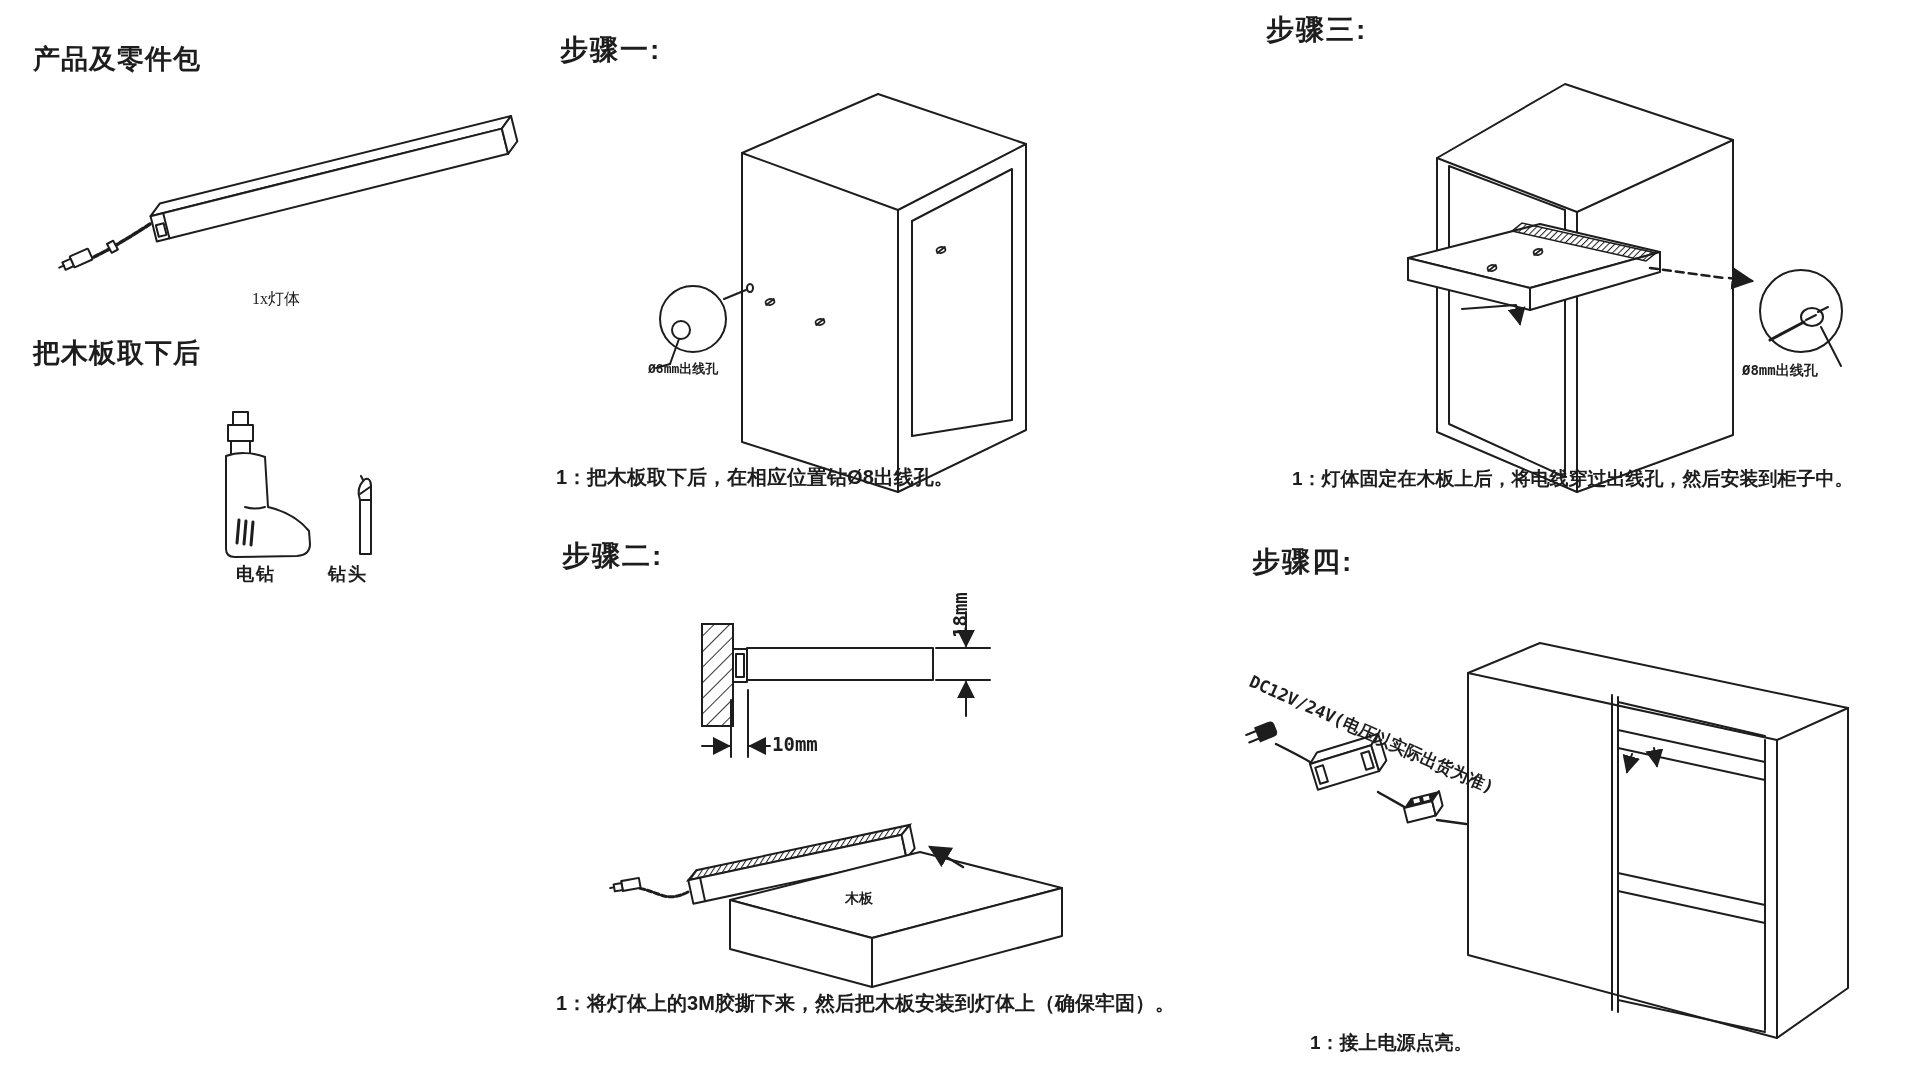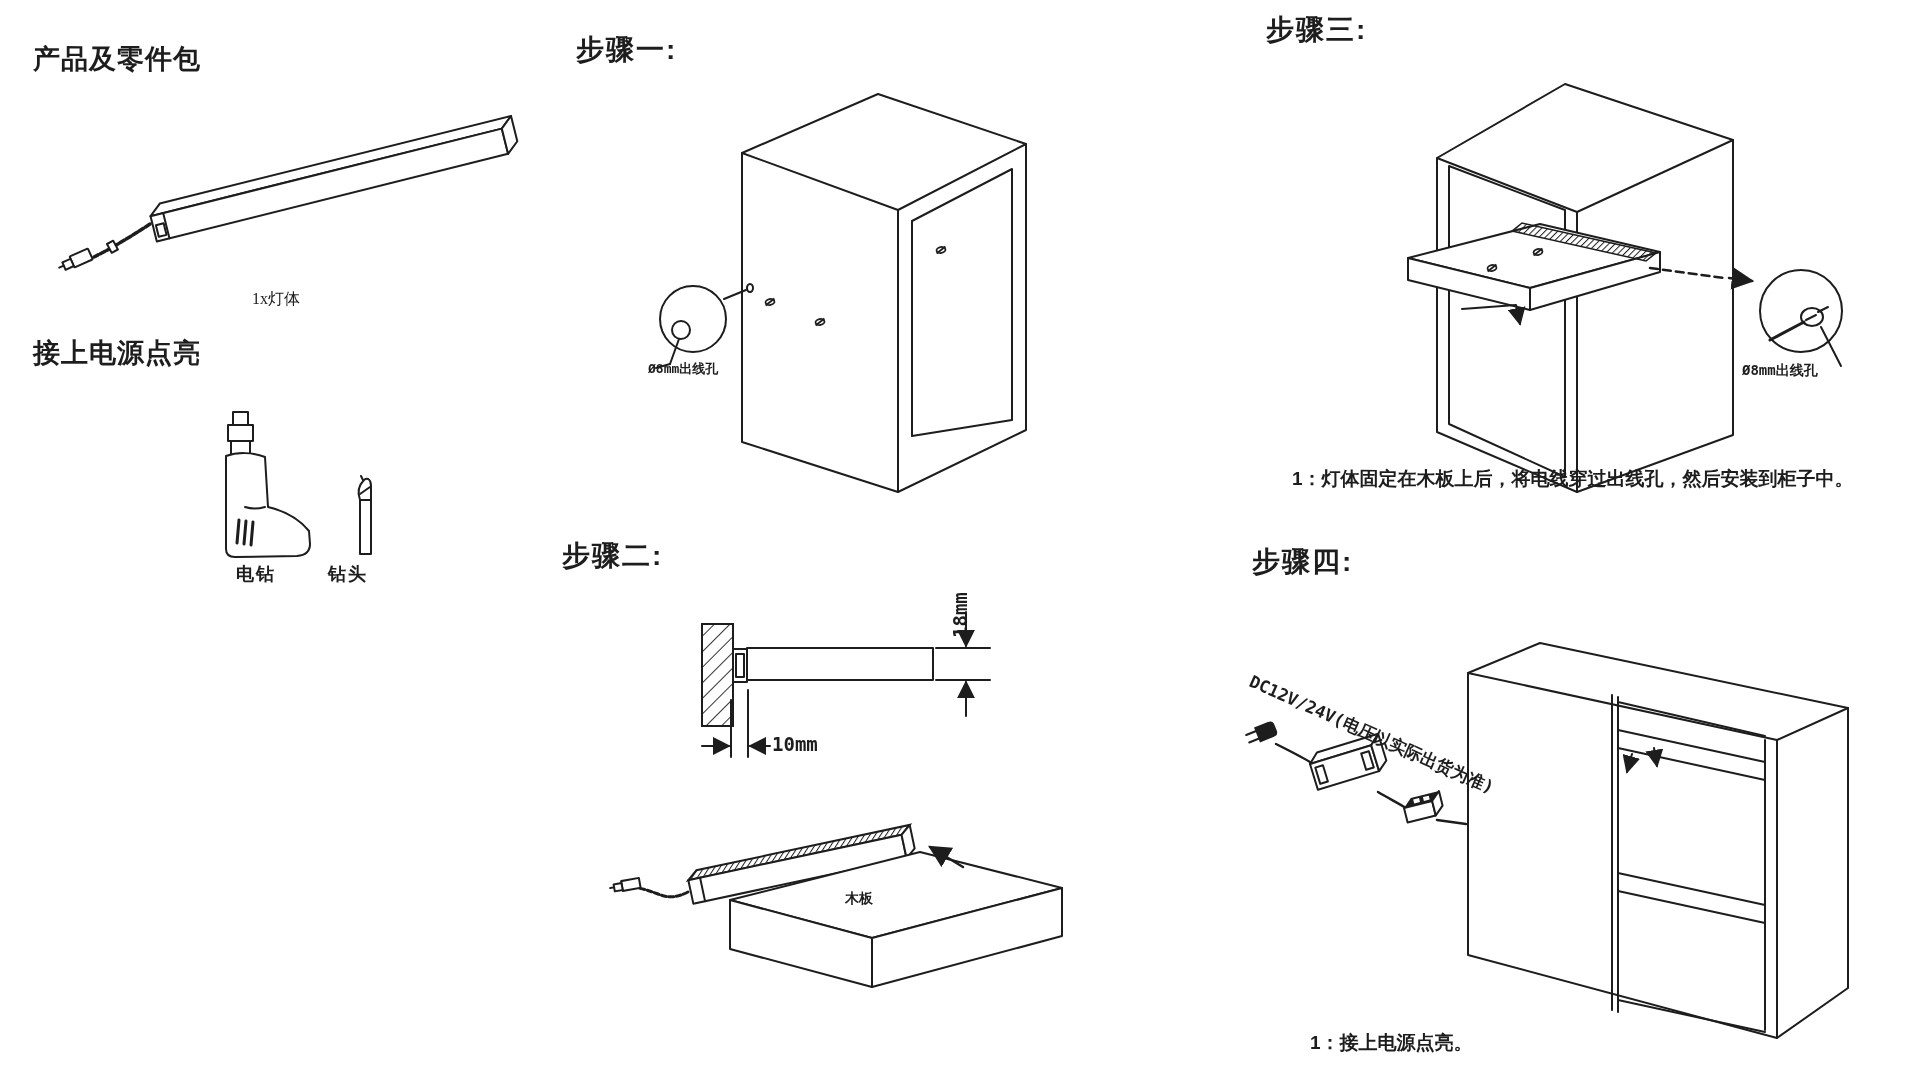--- a/index.html
+++ b/index.html
@@ -196,31 +196,33 @@
       <line class="ln" x1="1618" y1="873" x2="1765" y2="905"></line>
       <line class="ln" x1="1618" y1="891" x2="1765" y2="923"></line>
       <line class="ln" x1="1618" y1="1000" x2="1765" y2="1032"></line>
       <line class="ln" x1="1632" y1="754" x2="1627" y2="772" marker-end="url(#arr)"></line>
       <line class="ln" x1="1654" y1="748" x2="1657" y2="766" marker-end="url(#arr)"></line>
     </g>
   </svg>
 
   <div class="t h1" style="left:33px;top:44px">产品及零件包</div>
   <div class="t lbl" style="left:252px;top:290px">1x灯体</div>
-  <div class="t h1" style="left:33px;top:338px">接上电源点亮</div>
+  <div class="t h1" style="left:33px;top:338px">把木板取下后</div>
   <div class="t tool" style="left:236px;top:564px">电钻</div>
   <div class="t tool" style="left:328px;top:564px">钻头</div>
 
-  <div class="t h2" style="left:576px;top:34px">步骤一:</div>
+  <div class="t h2" style="left:560px;top:34px">步骤一:</div>
   <div class="t cad hole" style="left:648px;top:362px">Ø8mm出线孔</div>
+  <div class="t cap" style="left:556px;top:466px">1：把木板取下后，在相应位置钻Ø8出线孔。</div>
 
   <div class="t h2" style="left:562px;top:540px">步骤二:</div>
   <div class="t cad dim rot90" style="left:950px;top:638px">18mm</div>
   <div class="t cad dim" style="left:772px;top:734px">10mm</div>
   <div class="t lbl-b" style="left:845px;top:890px">木板</div>
+  <div class="t cap" style="left:556px;top:992px">1：将灯体上的3M胶撕下来，然后把木板安装到灯体上（确保牢固）。</div>
 
   <div class="t h2" style="left:1266px;top:14px">步骤三:</div>
   <div class="t cad hole2" style="left:1742px;top:362px">Ø8mm出线孔</div>
   <div class="t cap-sm" style="left:1260px;top:468px">1：灯体固定在木板上后，将电线穿过出线孔，然后安装到柜子中。</div>
 
   <div class="t h2" style="left:1252px;top:546px">步骤四:</div>
   <div class="t cad rot24" style="left:1254px;top:672px">DC12V/24V(电压以实际出货为准)</div>
   <div class="t cap-sm" style="left:1278px;top:1032px">1：接上电源点亮。</div>
 
 </div>

